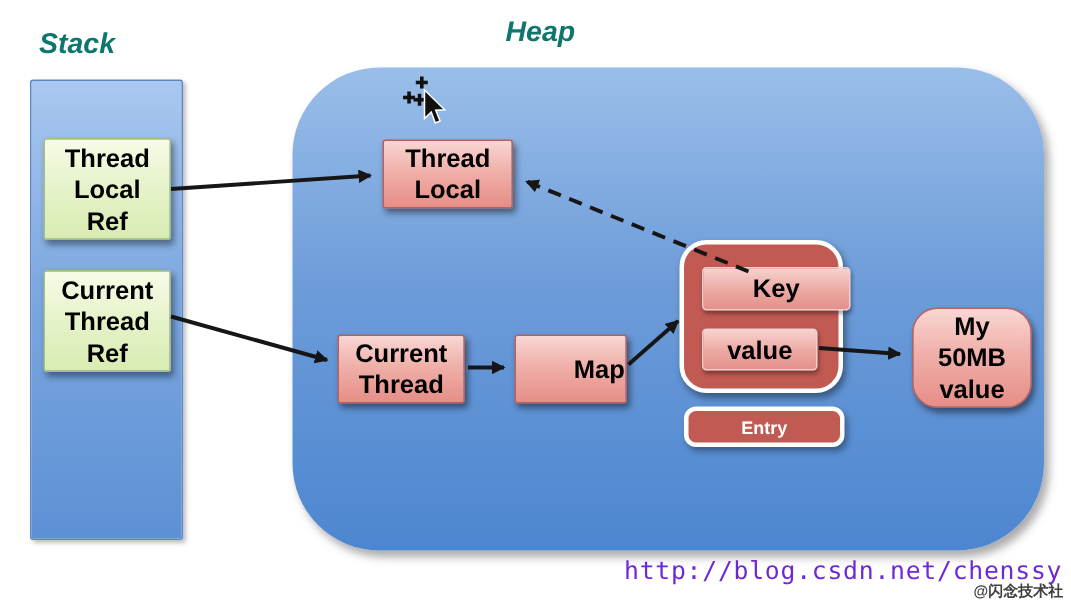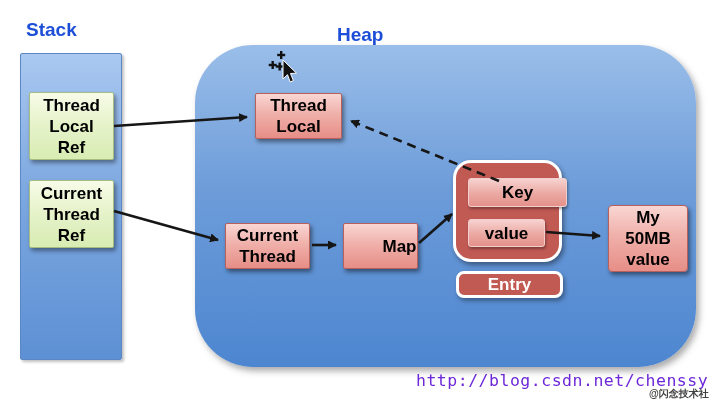--- a/index.html
+++ b/index.html
@@ -2,24 +2,24 @@
 <html><head>
 <meta charset="utf-8">
 <style>
   html,body{margin:0;padding:0;background:#fff;}
   *{box-sizing:border-box;}
   .canvas{
     position:relative;width:714px;height:403px;background:#ffffff;
     font-family:"Liberation Sans",sans-serif;overflow:hidden;
   }
   .sec-label{
-    position:absolute;font-size:19px;font-weight:700;color:#1d4ed8;
+    position:absolute;font-size:19px;font-weight:700;color:#0f766e;font-style:italic;
   }
   #stack-label{left:26px;top:19px;}
-  #heap-label{left:337px;top:24px;}
+  #heap-label{left:337px;top:11px;}
   #stack-rect{
     position:absolute;left:20px;top:53px;width:102px;height:307px;
     background:linear-gradient(180deg,#aac8f0 0%,#7da8e0 45%,#5d90d4 100%);
     border:1px solid #5b87c5;border-radius:2px;
     box-shadow:2px 2px 3px rgba(0,0,0,.25);
     z-index:1;
   }
   #heap-rect{
     position:absolute;left:195px;top:45px;width:501px;height:322px;
     background:linear-gradient(180deg,#9abee9 0%,#6d9cd9 45%,#4d86d0 100%);
@@ -61,24 +61,24 @@
     background:linear-gradient(180deg,#f7d2cf 0%,#eba8a2 55%,#e4918a 100%);
     box-shadow:1px 2px 3px rgba(0,0,0,.35);
   }
   #node-key{left:468px;top:178px;width:99px;height:29px;}
   #node-value{left:468px;top:219px;width:77px;height:28px;}
   #entry-label{
     position:absolute;left:456px;top:271px;width:107px;height:27px;
     background:#c25a54;border:3px solid #ffffff;border-radius:8px;
     box-shadow:2px 3px 4px rgba(0,0,0,.35);
     display:flex;align-items:center;justify-content:center;
-    color:#ffffff;font-size:17px;font-weight:700;z-index:2;
+    color:#ffffff;font-size:12px;font-weight:700;z-index:2;
   }
   #node-my-value{
-    left:608px;top:205px;width:80px;height:67px;border-radius:4px;
+    left:608px;top:205px;width:80px;height:67px;border-radius:17px;
     line-height:21px;
   }
   #arrow-layer{
     position:absolute;left:0;top:0;width:714px;height:403px;
     z-index:5;pointer-events:none;
   }
   #cursor-icon{
     position:absolute;left:268px;top:50px;z-index:6;
   }
   #watermark-url{

